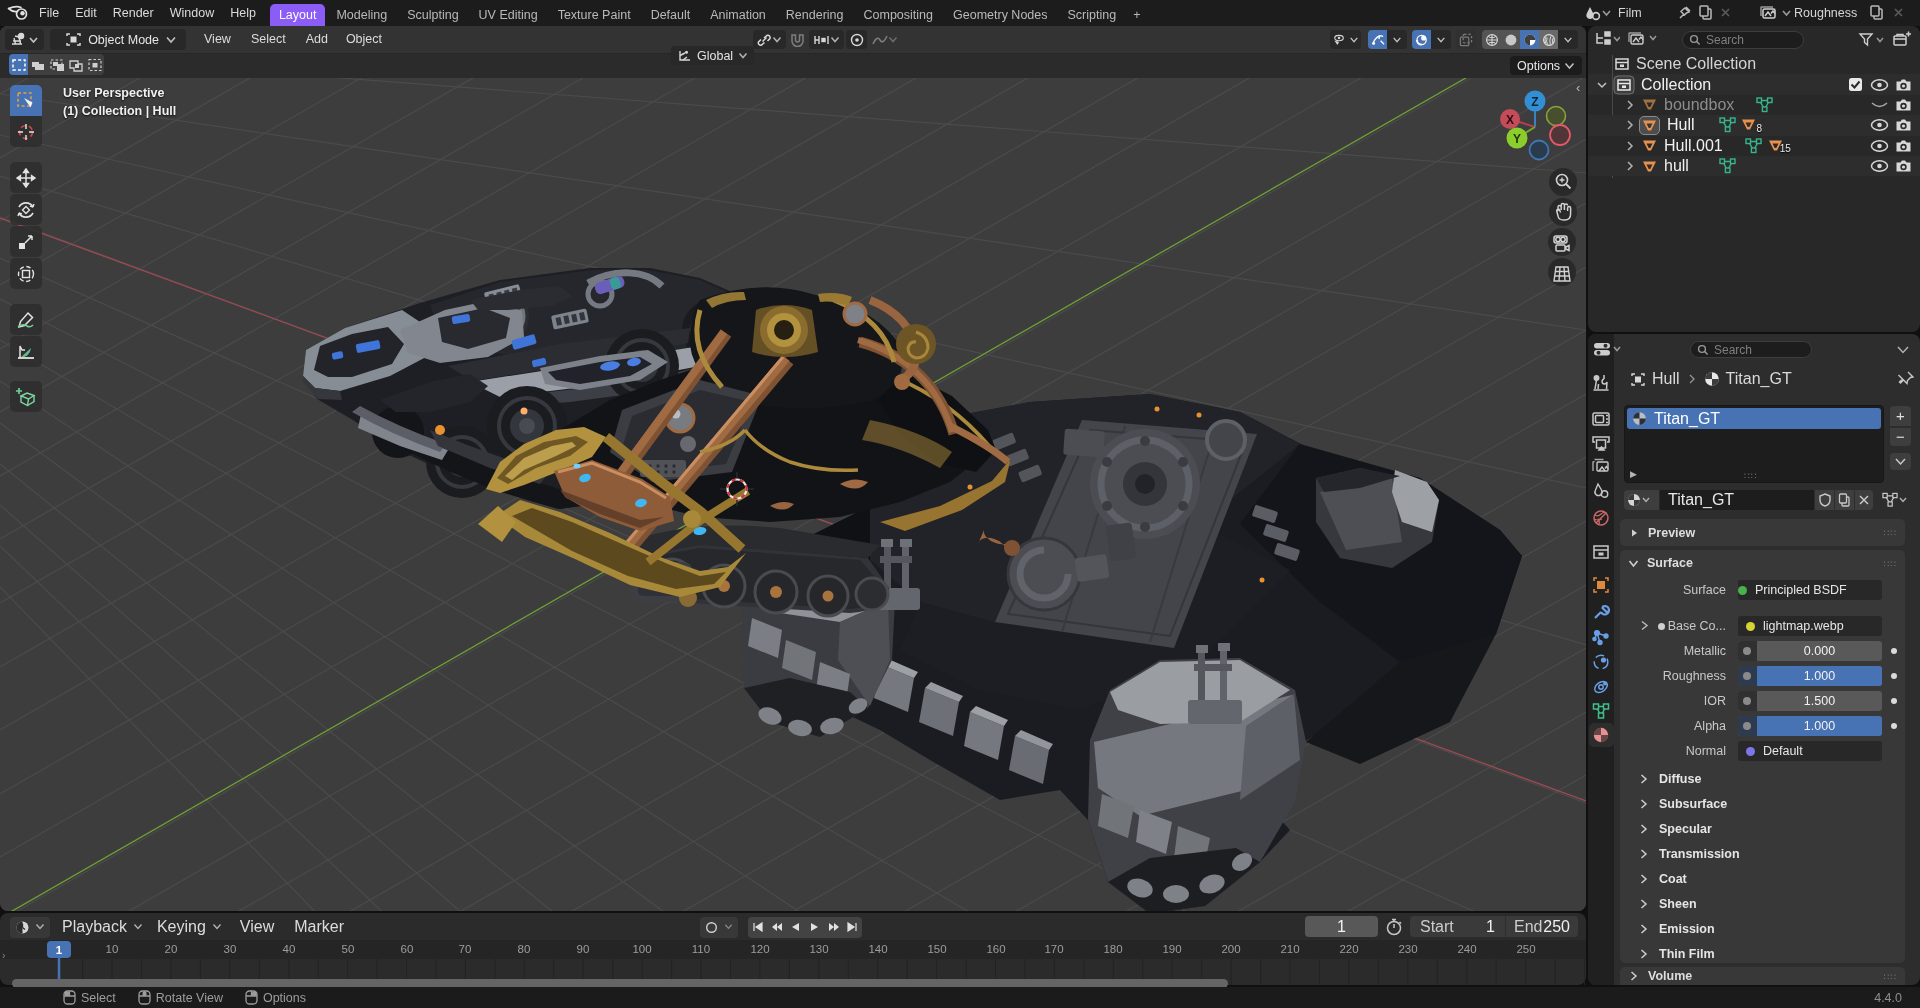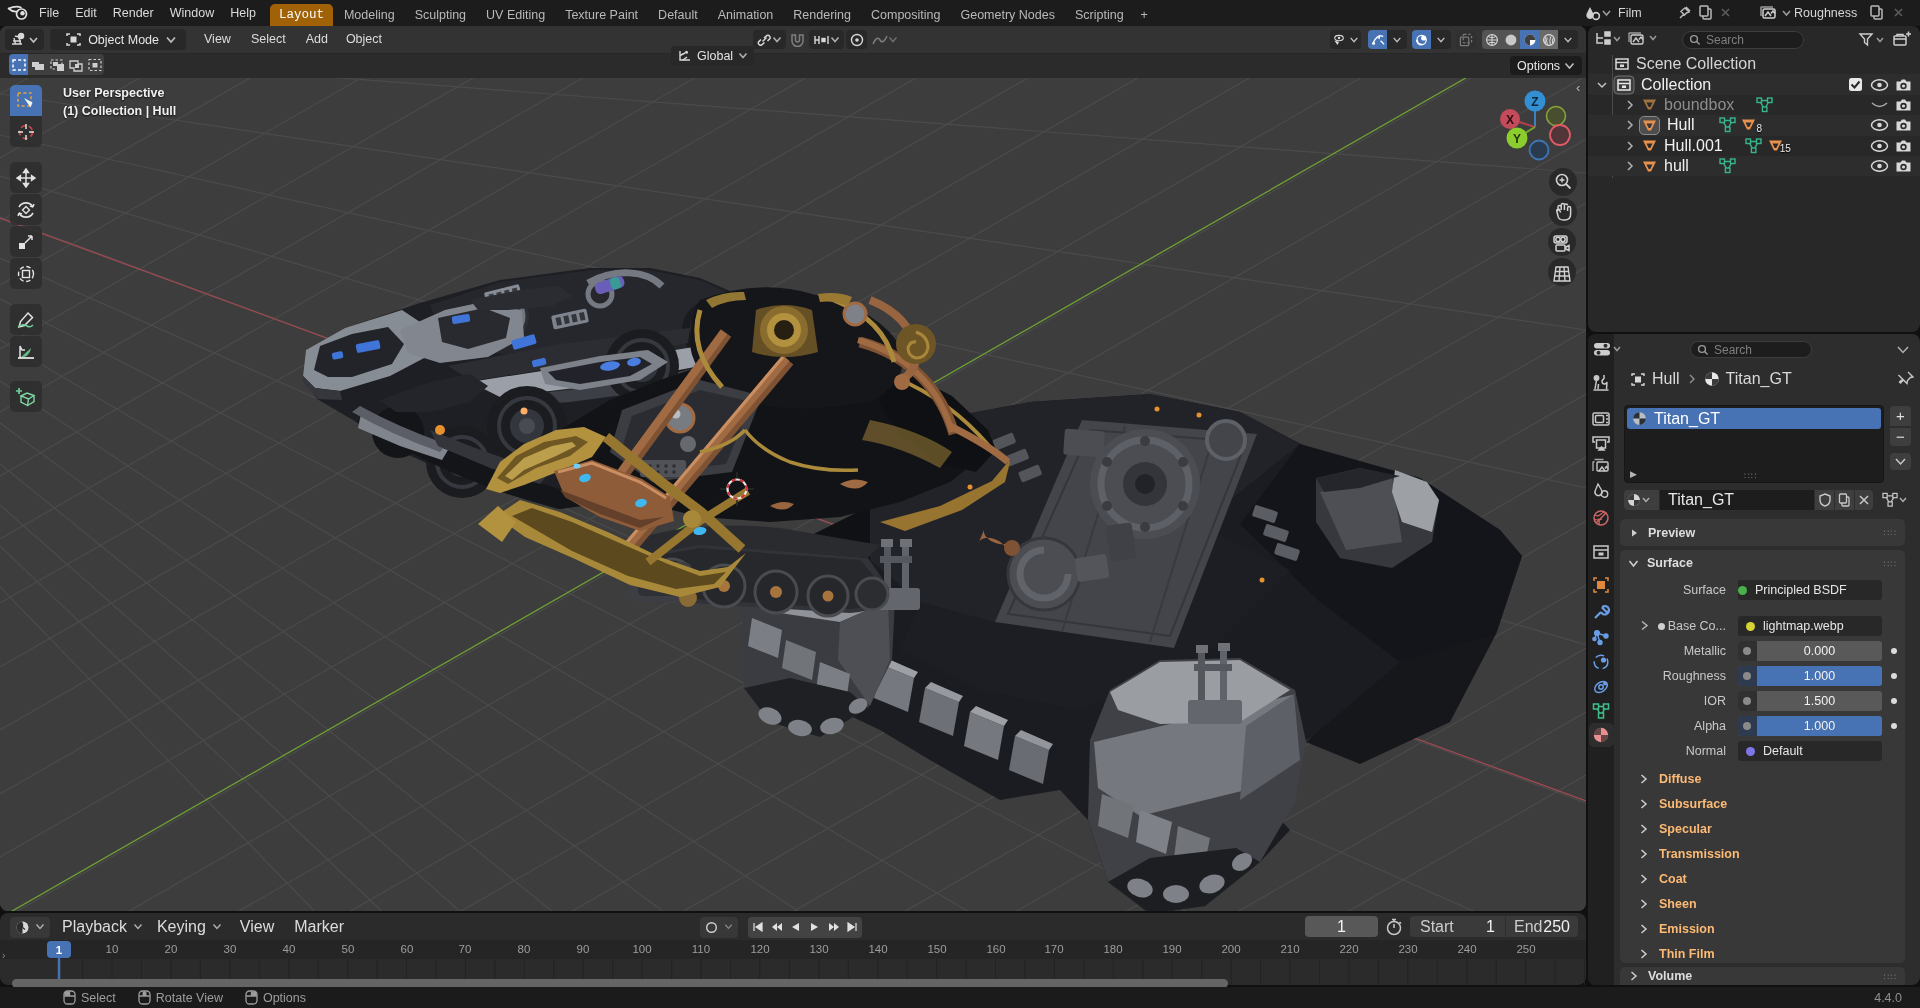--- a/index.html
+++ b/index.html
@@ -2,40 +2,40 @@
 <html><head>
 <meta charset="utf-8">
 <style>
 *{margin:0;padding:0;box-sizing:border-box;}
 html,body{width:1920px;height:1008px;overflow:hidden;background:#101010;font-family:"Liberation Sans",sans-serif;}
 .abs{position:absolute;}
 .row{display:flex;align-items:center;}
 #topbar{left:0;top:0;width:1920px;height:26px;background:#1c1c1c;font-size:12.5px;}
 .tmenu{padding:0 8px;line-height:26px;color:#dadada;}
 .wtab{padding:0 9px;line-height:22px;margin:4px 1px 0 1px;color:#b9b9b9;border-radius:5px 5px 0 0;white-space:nowrap;}
-.wtab.active{background:#a16207;color:#fdfdfd;font-family:Liberation Mono, monospace;}
+.wtab.active{background:#8b5cf6;color:#fdfdfd;}
 #viewport{left:0;top:26px;width:1586px;height:885px;background:#3d3d3d;border-radius:8px;overflow:hidden;}
 #vheader{left:0;top:0;width:1586px;height:27px;background:#333333;}
 #toolsettings{left:0;top:27px;width:1586px;height:25px;background:#2b2b2b;border-top:1px solid #272727;}
 .hbtn{display:inline-flex;align-items:center;background:#282828;border-radius:4px;color:#e5e5e5;font-size:12.5px;height:21px;padding:0 7px;justify-content:flex-end;}
 .vmenu{color:#dcdcdc;font-size:12.5px;padding:0 8px;line-height:27px;}
 .tsbtn{width:25px;height:21px;border-radius:0;background:#3f3f3f;display:inline-flex;align-items:center;justify-content:center;}
 .ovtext{color:#f1f1f1;font-size:12.5px;font-weight:bold;text-shadow:0 1px 2px rgba(0,0,0,.8);}
 .toolbtn{left:10px;width:32px;height:31px;background:#2e2e2eE0;border-radius:5px;display:flex;align-items:center;justify-content:center;}
 #outliner{left:1588px;top:26px;width:332px;height:306px;background:#282828;border-radius:8px;color:#d2d2d2;font-size:12.5px;overflow:hidden;}
 #properties{left:1588px;top:334px;width:332px;height:651px;background:#2d2d2d;border-radius:8px;color:#d2d2d2;font-size:12.5px;overflow:hidden;}
 #timeline{left:0;top:913px;width:1586px;height:72px;background:#2b2b2b;border-radius:8px;color:#d2d2d2;font-size:12.5px;overflow:hidden;}
 #statusbar{left:0;top:987px;width:1920px;height:21px;background:#1b1b1b;color:#9d9d9d;font-size:12.5px;}
 .orow{height:20.4px;display:flex;align-items:center;position:relative;}
 .pfield{background:#282828;border-radius:3px;height:20px;display:flex;align-items:center;color:#e6e6e6;font-size:12.5px;}
 .pslider{border-radius:3px;height:20px;position:relative;overflow:hidden;background:#595959;color:#f2f2f2;font-size:12.5px;}
 .plabel{position:absolute;color:#c8c8c8;font-size:12.5px;text-align:right;}
 .ppanel{background:#383838;border-radius:5px;position:absolute;left:1620px;width:285px;}
 .phead{color:#dddddd;font-size:12.5px;font-weight:bold;}
-.sub{color:#fdba74;font-size:12.5px;font-weight:bold;}
+.sub{color:#e5e5e5;font-size:12.5px;font-weight:bold;}
 .grip{position:absolute;right:8px;color:#777;font-size:9px;letter-spacing:1px;}
 </style>
 </head>
 <body>
 
 <div id="topbar" class="abs row">
   <svg width="24" height="20" viewBox="0 0 24 20" style="margin-left:7px">
       <g fill="none" stroke="#e0e0e0" stroke-width="1.7">
         <circle cx="14.5" cy="11" r="5"></circle>
         <path d="M1.5,5.5 Q9,2.5 14,4.5 M1.5,5.5 Q6,9.5 10.5,8.5" stroke-linecap="round"></path>

